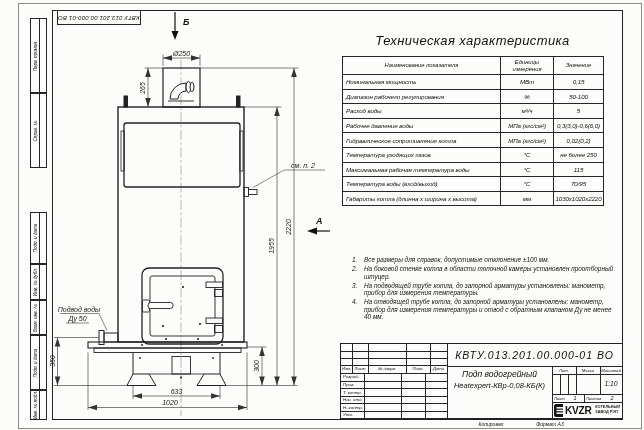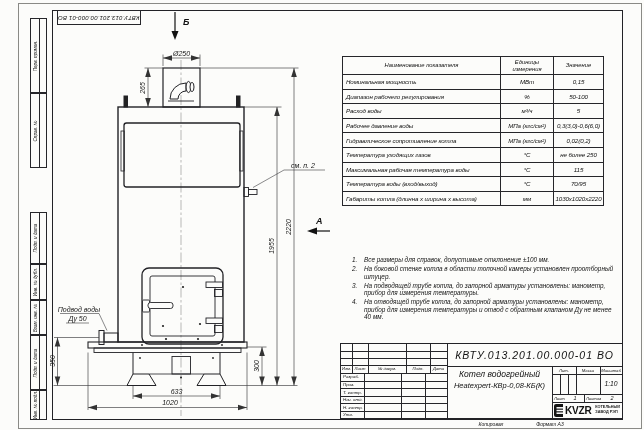--- a/index.html
+++ b/index.html
@@ -196,20 +196,21 @@
       <polygon points="171.5,31 178.5,31 175,40" fill="#111"></polygon>
     </g>
     <text class="vtxt" x="183" y="25">Б</text>
     <g>
       <line x1="330" y1="231" x2="312" y2="231" stroke="#111" stroke-width="1.2"></line>
       <polygon points="317,227.5 317,234.5 307,231" fill="#111"></polygon>
     </g>
     <text class="vtxt" x="316" y="224">А</text>
   </svg>
 
+  <div class="spec-title">Техническая характеристика</div>
   <table class="spec">
     <colgroup>
         <col style="width:158px">
         <col style="width:53px">
         <col style="width:50px">
       </colgroup>
     <tbody>
         <tr>
       <th>Наименование показателя</th>
       <th>Единицы измерения</th>
@@ -323,21 +324,21 @@
 
     <div class="cell" style="left:2px;top:30px;font-size:4.4px;">Разраб.</div>
     <div class="cell" style="left:2px;top:38px;font-size:4.4px;">Пров.</div>
     <div class="cell" style="left:2px;top:45.5px;font-size:4.4px;">Т. контр.</div>
     <div class="cell" style="left:2px;top:53px;font-size:4.4px;">Нач. отд.</div>
     <div class="cell" style="left:2px;top:60.5px;font-size:4.4px;">Н. контр.</div>
     <div class="cell" style="left:2px;top:68px;font-size:4.4px;">Утв.</div>
 
     <div class="docnum">КВТУ.013.201.00.000-01 ВО</div>
 
-    <div class="cell ctr" style="left:106px;top:25px;width:105px;font-size:8.5px;">Котел водогрейный</div>
+    <div class="cell ctr" style="left:106px;top:25px;width:105px;font-size:8.5px;">Подп водогрейный</div>
     <div class="cell ctr" style="left:106px;top:37px;width:105px;font-size:7.5px;white-space:nowrap;">Heatexpert-КВр-0,08-КБ(К)</div>
 
     <div class="cell ctr" style="left:211px;top:23.5px;width:24px;font-size:4.2px;">Лит.</div>
     <div class="cell ctr" style="left:235px;top:23.5px;width:24px;font-size:4.2px;">Масса</div>
     <div class="cell ctr" style="left:259px;top:23.5px;width:22px;font-size:4.2px;">Масштаб</div>
     <div class="cell ctr" style="left:259px;top:36px;width:22px;font-size:6.8px;">1:10</div>
 
     <div class="cell" style="left:213px;top:51.5px;font-size:4.2px;">Лист</div>
     <div class="cell ctr" style="left:226px;top:51px;width:16px;font-size:5.5px;">1</div>
     <div class="cell" style="left:245px;top:51.5px;font-size:4.2px;">Листов</div>

